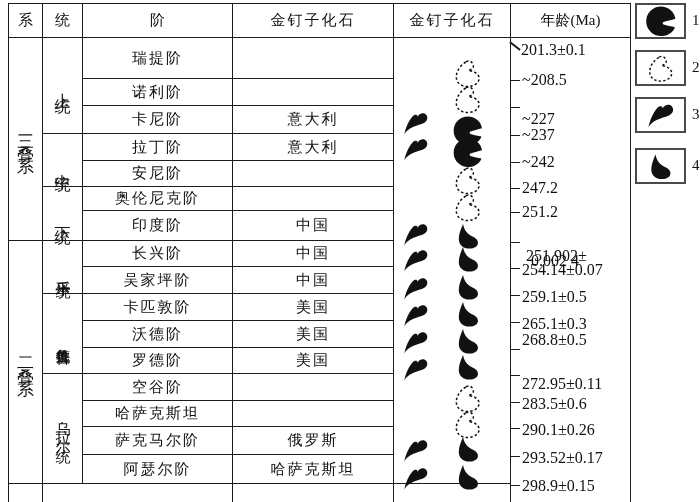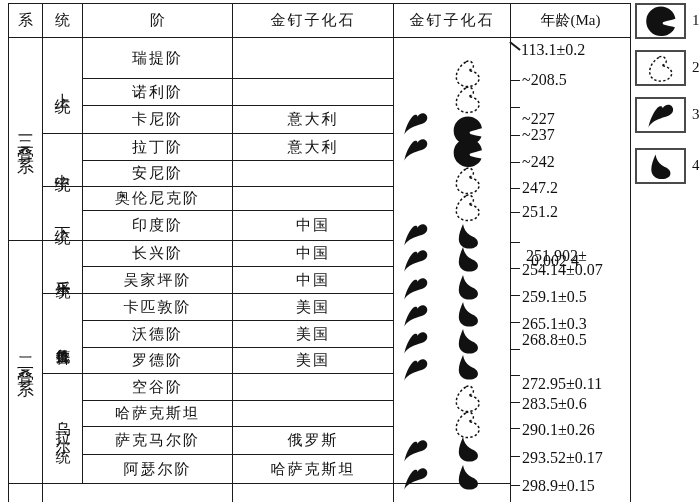--- a/index.html
+++ b/index.html
@@ -209,21 +209,21 @@
               </svg>
           <svg class="icon" style="left:61px;top:423px;width:27px;height:30px">
                 <use href="#i-boot"></use>
               </svg>
         </div>
       </td>
 
       <td rowspan="17">
         <div class="wrap age-wrap">
           <div class="leader"></div>
-          <div class="age" style="top:2px;left:10px">113.1±0.2</div>
+          <div class="age" style="top:2px;left:10px">201.3±0.1</div>
           <div class="tick" style="top:41px"></div>
           <div class="age" style="top:32px">~208.5</div>
           <div class="tick" style="top:68px"></div>
           <div class="age" style="top:71px">~227</div>
           <div class="tick" style="top:96px"></div>
           <div class="age" style="top:87px">~237</div>
           <div class="tick" style="top:123px"></div>
           <div class="age" style="top:114px">~242</div>
           <div class="tick" style="top:149px"></div>
           <div class="age" style="top:140px">247.2</div>

